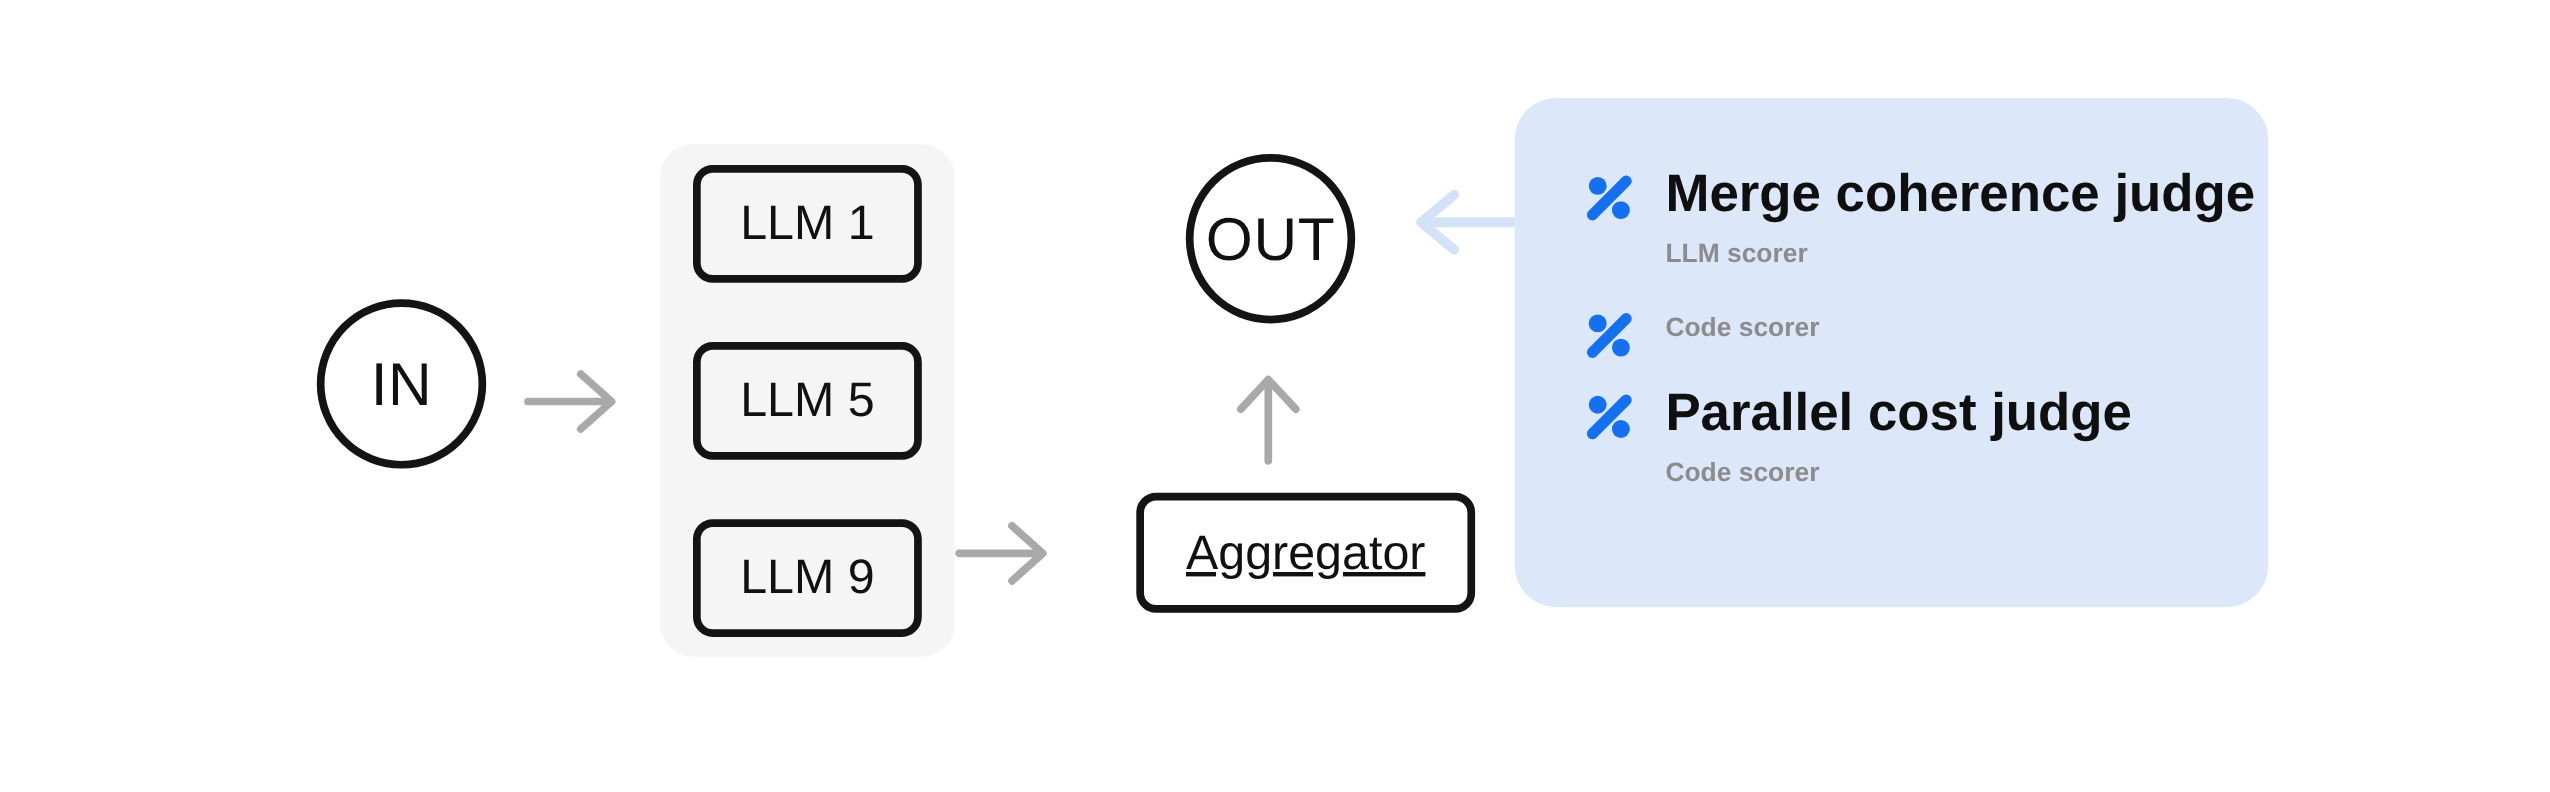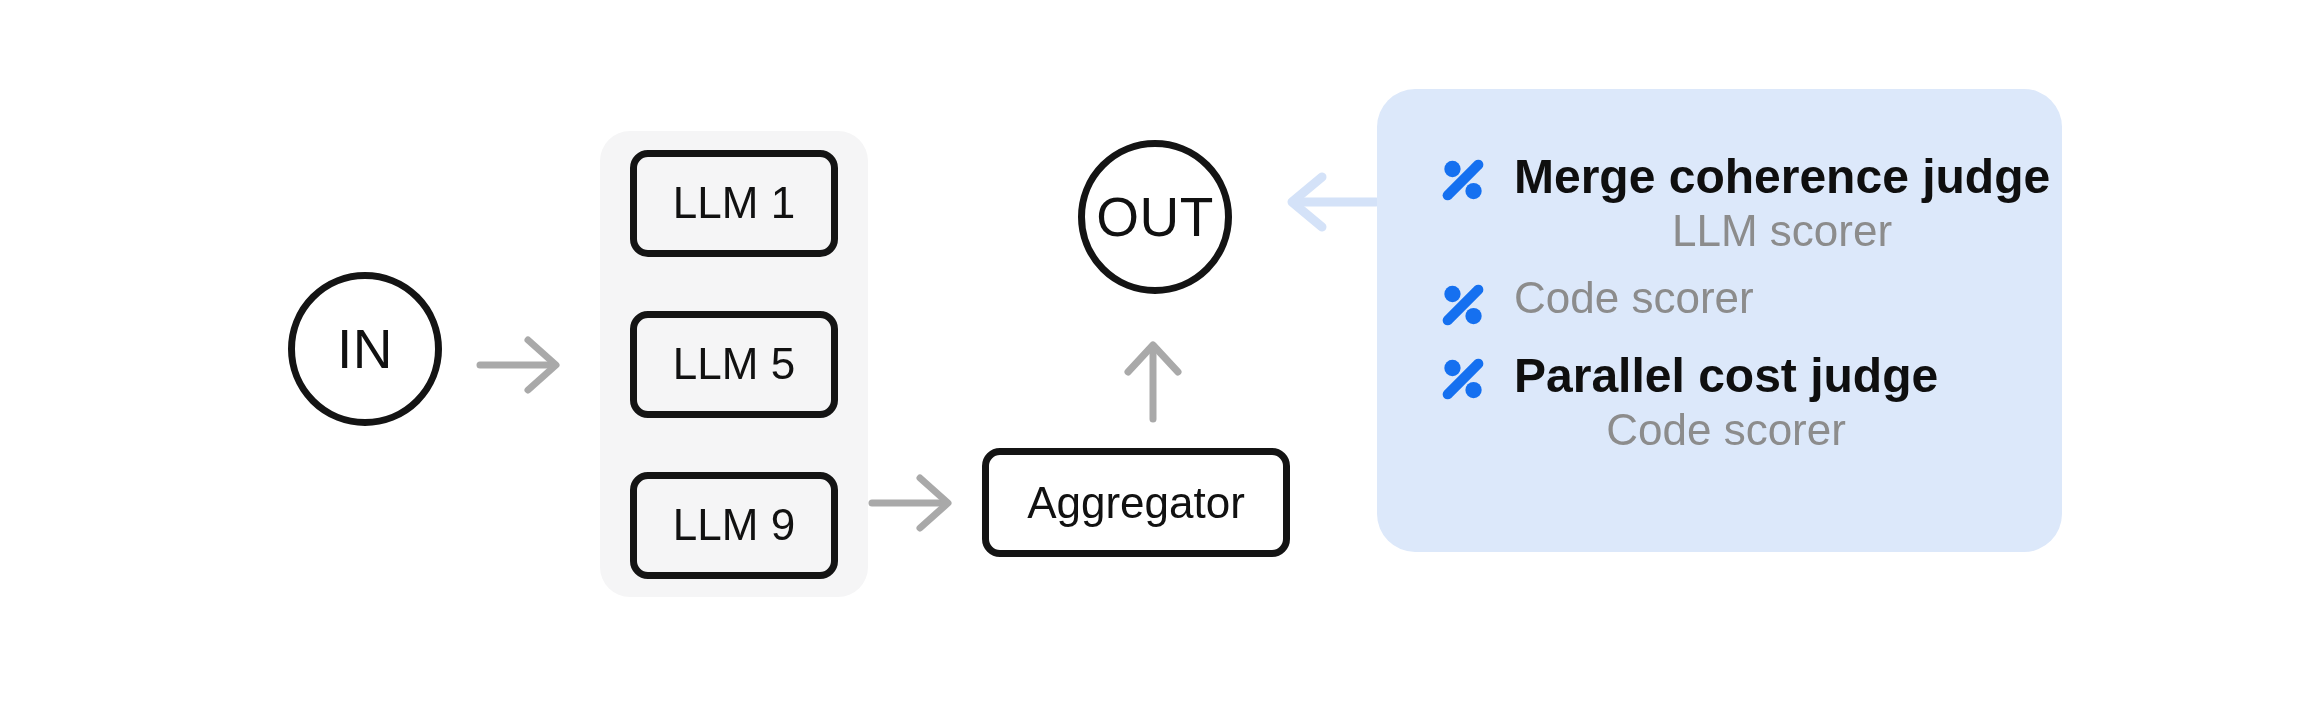--- a/index.html
+++ b/index.html
@@ -46,23 +46,24 @@
     border: 7px solid var(--node-border, #141414);
     border-radius: 18px;
     display: flex; align-items: center; justify-content: center;
     font-size: 44px;
     box-sizing: border-box;
     background: transparent;
   }
   .llm-box { width: 208px; height: 107px; }
   .aggregator {
     position: absolute;
-    left: 982px; top: 448px;
+    left: 1033px; top: 448px;
     width: 308px; height: 109px;
     background: #ffffff;
+    text-decoration: underline;
   }
   .scorer-panel {
     position: absolute;
     left: 1377px; top: 89px;
     width: 685px; height: 463px;
     background: var(--panel-background, #dce8fa);
     border-radius: 38px;
     box-sizing: border-box;
     padding: 59px 30px 0 63px;
     display: flex; flex-direction: column;
@@ -82,27 +83,26 @@
   .scorer-icon svg { width: 46px; height: 46px; display: block; }
   .scorer-text { display: flex; flex-direction: column; }
   .scorer-title {
     font-size: 48px;
     font-weight: 600;
     line-height: 58px;
     color: #0f0f0f;
     white-space: nowrap;
   }
   .scorer-subtitle {
-    font-size: 44px;
-    font-weight: 400;
+    font-size: 24px;
+    font-weight: 700;
     line-height: 46px;
     margin-top: 2px;
     color: var(--subtitle-gray, #8c8c8c);
     white-space: nowrap;
-    text-align: center;
   }
 </style>
 </head>
 <body>
 
 <div class="canvas">
 
   <svg class="arrow-layer" viewBox="0 0 2318 720">
     <g fill="none" stroke-width="7" stroke-linecap="round" stroke-linejoin="round" stroke="#a9a9a9">
       <path d="M480,365 L550,365"></path>

